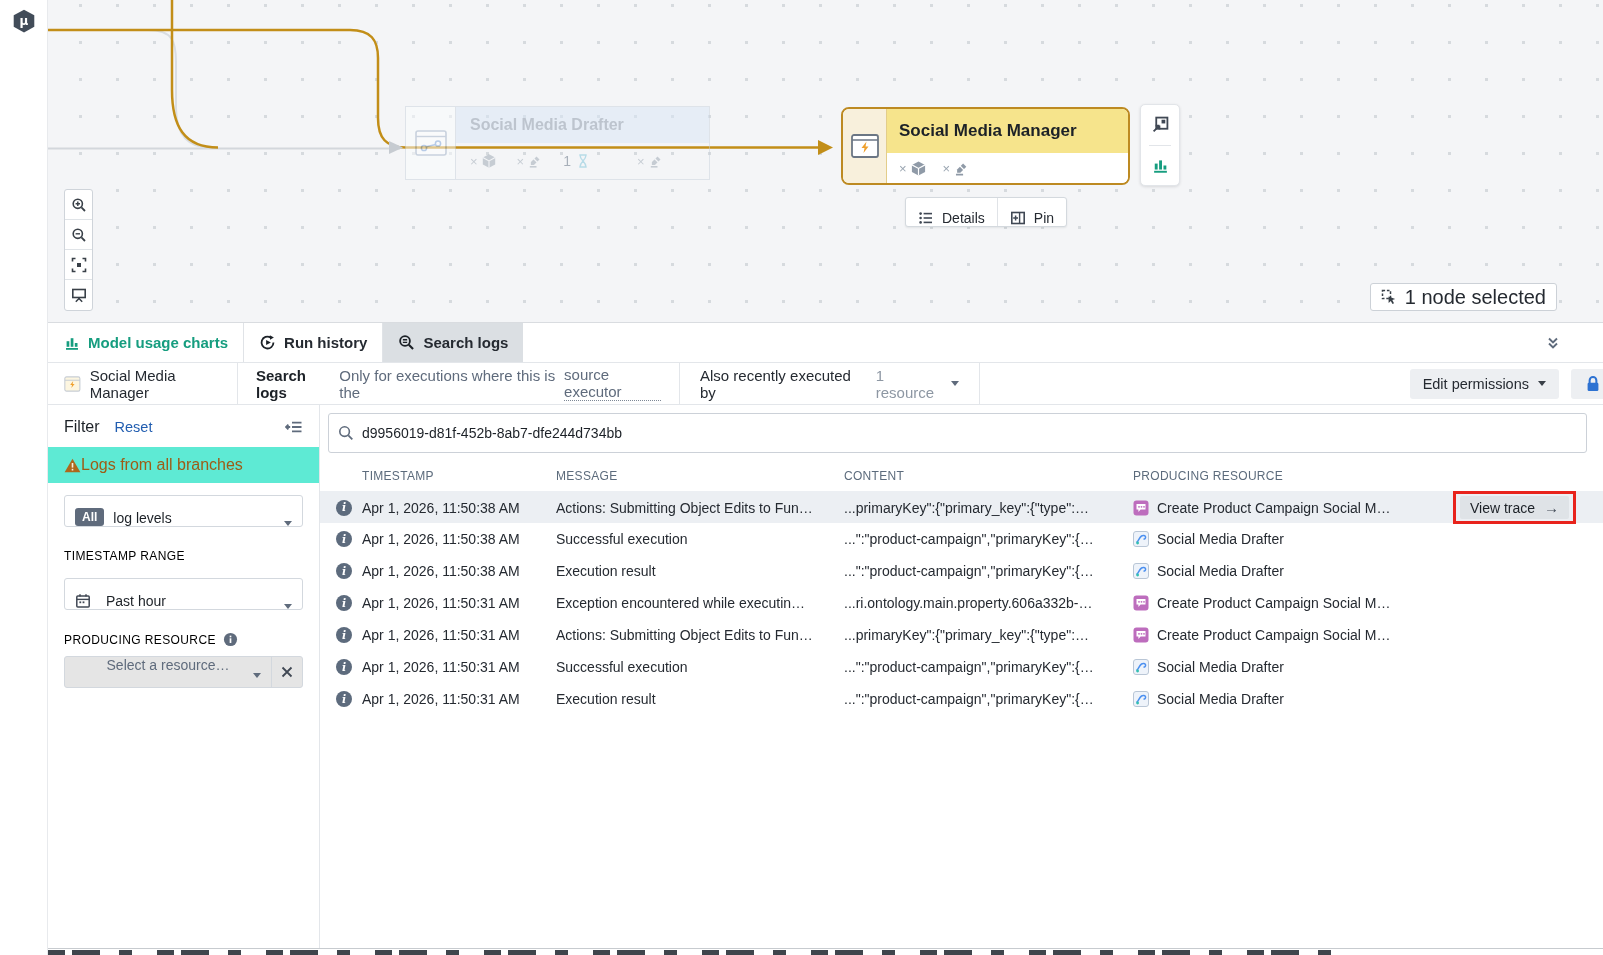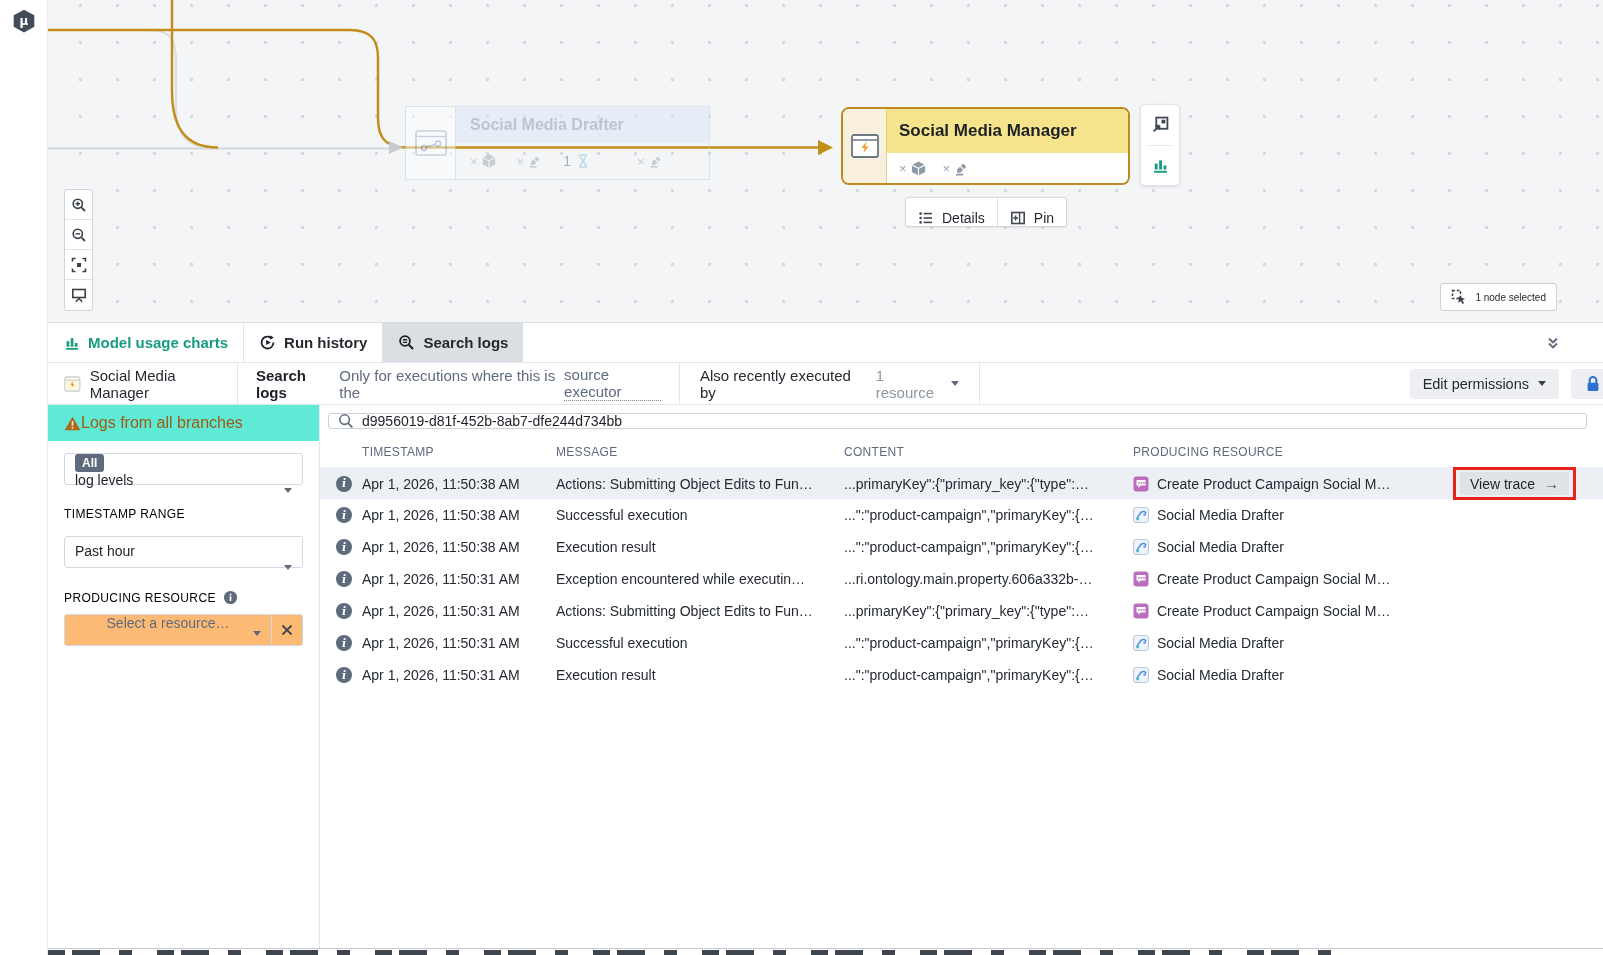--- a/index.html
+++ b/index.html
@@ -44,21 +44,21 @@
   .detpin { position:absolute; left:857px; top:197px; height:30px; background:#fff; border:1px solid #d4d9de;
     border-radius:3px; box-shadow:0 1px 2px rgba(17,20,24,.08); display:flex; align-items:stretch; overflow:hidden; }
   .detpin .seg { display:flex; align-items:flex-end; gap:8px; padding:0 12px; font-size:14px; color:#252a31; cursor:pointer; }
   .detpin .vdiv { width:1px; background:#e0e3e7; }
 
   .zoomstack { position:absolute; left:16px; top:189px; width:29px; background:#fff; border:1px solid #cfd4da; border-radius:3px; }
   .zoomstack .zbtn { height:30px; display:flex; align-items:center; justify-content:center; border-bottom:1px solid #dfe3e7; cursor:pointer; }
   .zoomstack .zbtn:last-child { border-bottom:none; }
 
   .selbadge { position:absolute; right:46px; top:283px; height:28px; background:#fff; border:1px solid #ccd1d7;
-    border-radius:3px; display:flex; align-items:center; gap:8px; padding:0 10px; font-size:10px; color:#252a31; }
+    border-radius:3px; display:flex; align-items:center; gap:8px; padding:0 10px; font-size:20px; color:#252a31; }
 
   
   .panel { position:absolute; left:48px; top:322px; width:1555px; height:633px; background:#fff; border-top:1px solid #d9dce0;
     display:flex; flex-direction:column; }
 
   .tabsrow { height:40px; display:flex; align-items:stretch; border-bottom:1px solid #e3e6ea; }
   .tab { display:flex; align-items:center; gap:8px; padding:0 15px; font-size:15px; font-weight:700; color:#252a31; cursor:pointer; white-space:nowrap; }
   .tab.first { margin-left:1px; }
   .tab.teal { color:#169d7f; }
   .tab.active { background:#dbdfe3; }
@@ -83,36 +83,36 @@
   .bodyrow { flex:1; display:flex; min-height:0; }
 
   
   .filter { width:272px; border-right:1px solid #e3e6ea; display:flex; flex-direction:column; }
   .f-head { display:flex; align-items:center; padding:13px 16px 11px; }
   .f-title { font-size:16px; color:#1c2127; }
   .f-reset { font-size:14.5px; color:#215db0; margin-left:15px; cursor:pointer; }
   .f-collapse { margin-left:auto; cursor:pointer; display:flex; }
   .f-warning { background:#5eead4; display:flex; align-items:center; padding:9px 16px; font-size:16px; color:#9d5c16; }
   .f-body { padding:12px 16px; }
-  .sel { height:32px; border:1px solid #d3d8de; border-radius:3px; background:#fff; display:flex; align-items:flex-start;
-    padding:0 10px; font-size:14px; color:#1c2127; cursor:pointer;flex-direction:column; }
+  .sel { height:32px; border:1px solid #d3d8de; border-radius:3px; background:#fff; display:flex; align-items:flex-end;
+    padding:0 10px; font-size:14px; color:#1c2127; cursor:pointer; }
   .sel .caret { margin-left:auto; }
   .badge-all { background:#5f6b7c; color:#fff; font-size:12px; font-weight:700; border-radius:3px; padding:2px 7px; margin-right:9px; }
   .f-label { margin-top:22px; font-size:12px; letter-spacing:.4px; color:#000000; display:flex; align-items:center; gap:7px; }
   .f-label + .sel { margin-top:15px;gap:6px; }
-  .sel-clear { display:flex; height:32px; margin-top:9px; border:1px solid #d3d8de; border-radius:3px; background:#fdba74; }
+  .sel-clear { display:flex; height:32px; margin-top:9px; border:1px solid #d3d8de; border-radius:3px; background:#e5e5e5; }
   .sel-clear .main { flex:1; display:flex; align-items:center; padding:0 10px; font-size:14px; color:#5f6b7c; border-right:1px solid #d3d8de; cursor:pointer; }
   .sel-clear .main .caret { margin-left:auto; }
   .sel-clear .clear { width:30px; display:flex; align-items:center; justify-content:center; color:#404854; font-size:14px; cursor:pointer; }
 
   .caret { width:0; height:0; border-left:4.5px solid transparent; border-right:4.5px solid transparent; border-top:5.5px solid #5f6b7c; }
 
   
   .main { flex:1; display:flex; flex-direction:column; min-width:0; }
-  .searchbox { margin:8px 16px 0 8px; height:16px; border:1px solid #ccd1d8; border-radius:3px; background:#fff;
+  .searchbox { margin:8px 16px 0 8px; height:40px; border:1px solid #ccd1d8; border-radius:3px; background:#fff;
     display:flex; align-items:center; padding:0 9px; gap:8px; }
   .searchbox input { border:none; outline:none; flex:1; font-size:14px; color:#1c2127; font-family:inherit; background:transparent; }
 
   .loggrid { display:grid; grid-template-columns:26px 194px 288px 289px 1fr 150px; align-items:center; padding-left:16px; }
   .loghead { height:30px; margin-top:8px; font-size:12px; letter-spacing:.3px; color:#5c6b7c; }
   .log-row { height:32px; font-size:14px; color:#252a31; }
   .log-row.selected { background:#eceff3; }
   .celltext { white-space:nowrap; overflow:hidden; text-overflow:ellipsis; padding-right:14px; }
   .rescell { display:flex; align-items:center; gap:8px; min-width:0; }
   .rescell .cellt { white-space:nowrap; overflow:hidden; text-overflow:ellipsis; }
@@ -379,20 +379,30 @@
             <path d="M5 7V4.8a3 3 0 0 1 6 0V7" stroke="#2d72d2" stroke-width="1.8" fill="none"></path>
             <rect x="3.2" y="6.8" width="9.6" height="7.4" rx="1.2" fill="#2d72d2"></rect>
           </svg>
       </button>
     </div>
   </div>
 
   <div class="bodyrow">
 
     <div class="filter">
+      <div class="f-head">
+        <span class="f-title">Filter</span>
+        <span class="f-reset">Reset</span>
+        <span class="f-collapse">
+          <svg width="18" height="16" viewBox="0 0 18 16" stroke="#5f6b7c" stroke-width="1.9" fill="none">
+              <path d="M7 3.6h9.5M7 8h9.5M7 12.4h9.5"></path>
+              <path d="M5.2 8H1M3.4 5.6 1 8l2.4 2.4"></path>
+            </svg>
+        </span>
+      </div>
       <div class="f-warning">
         <svg width="17" height="15" viewBox="0 0 17 15">
             <path d="M8.5 0.8 16.4 14.2H0.6z" fill="#ad681c"></path>
             <rect x="7.7" y="5" width="1.6" height="4.6" fill="#faeee0"></rect>
             <rect x="7.7" y="10.8" width="1.6" height="1.7" fill="#faeee0"></rect>
           </svg>
         <span>Logs from all branches</span>
       </div>
       <div class="f-body">
         <div class="sel">

